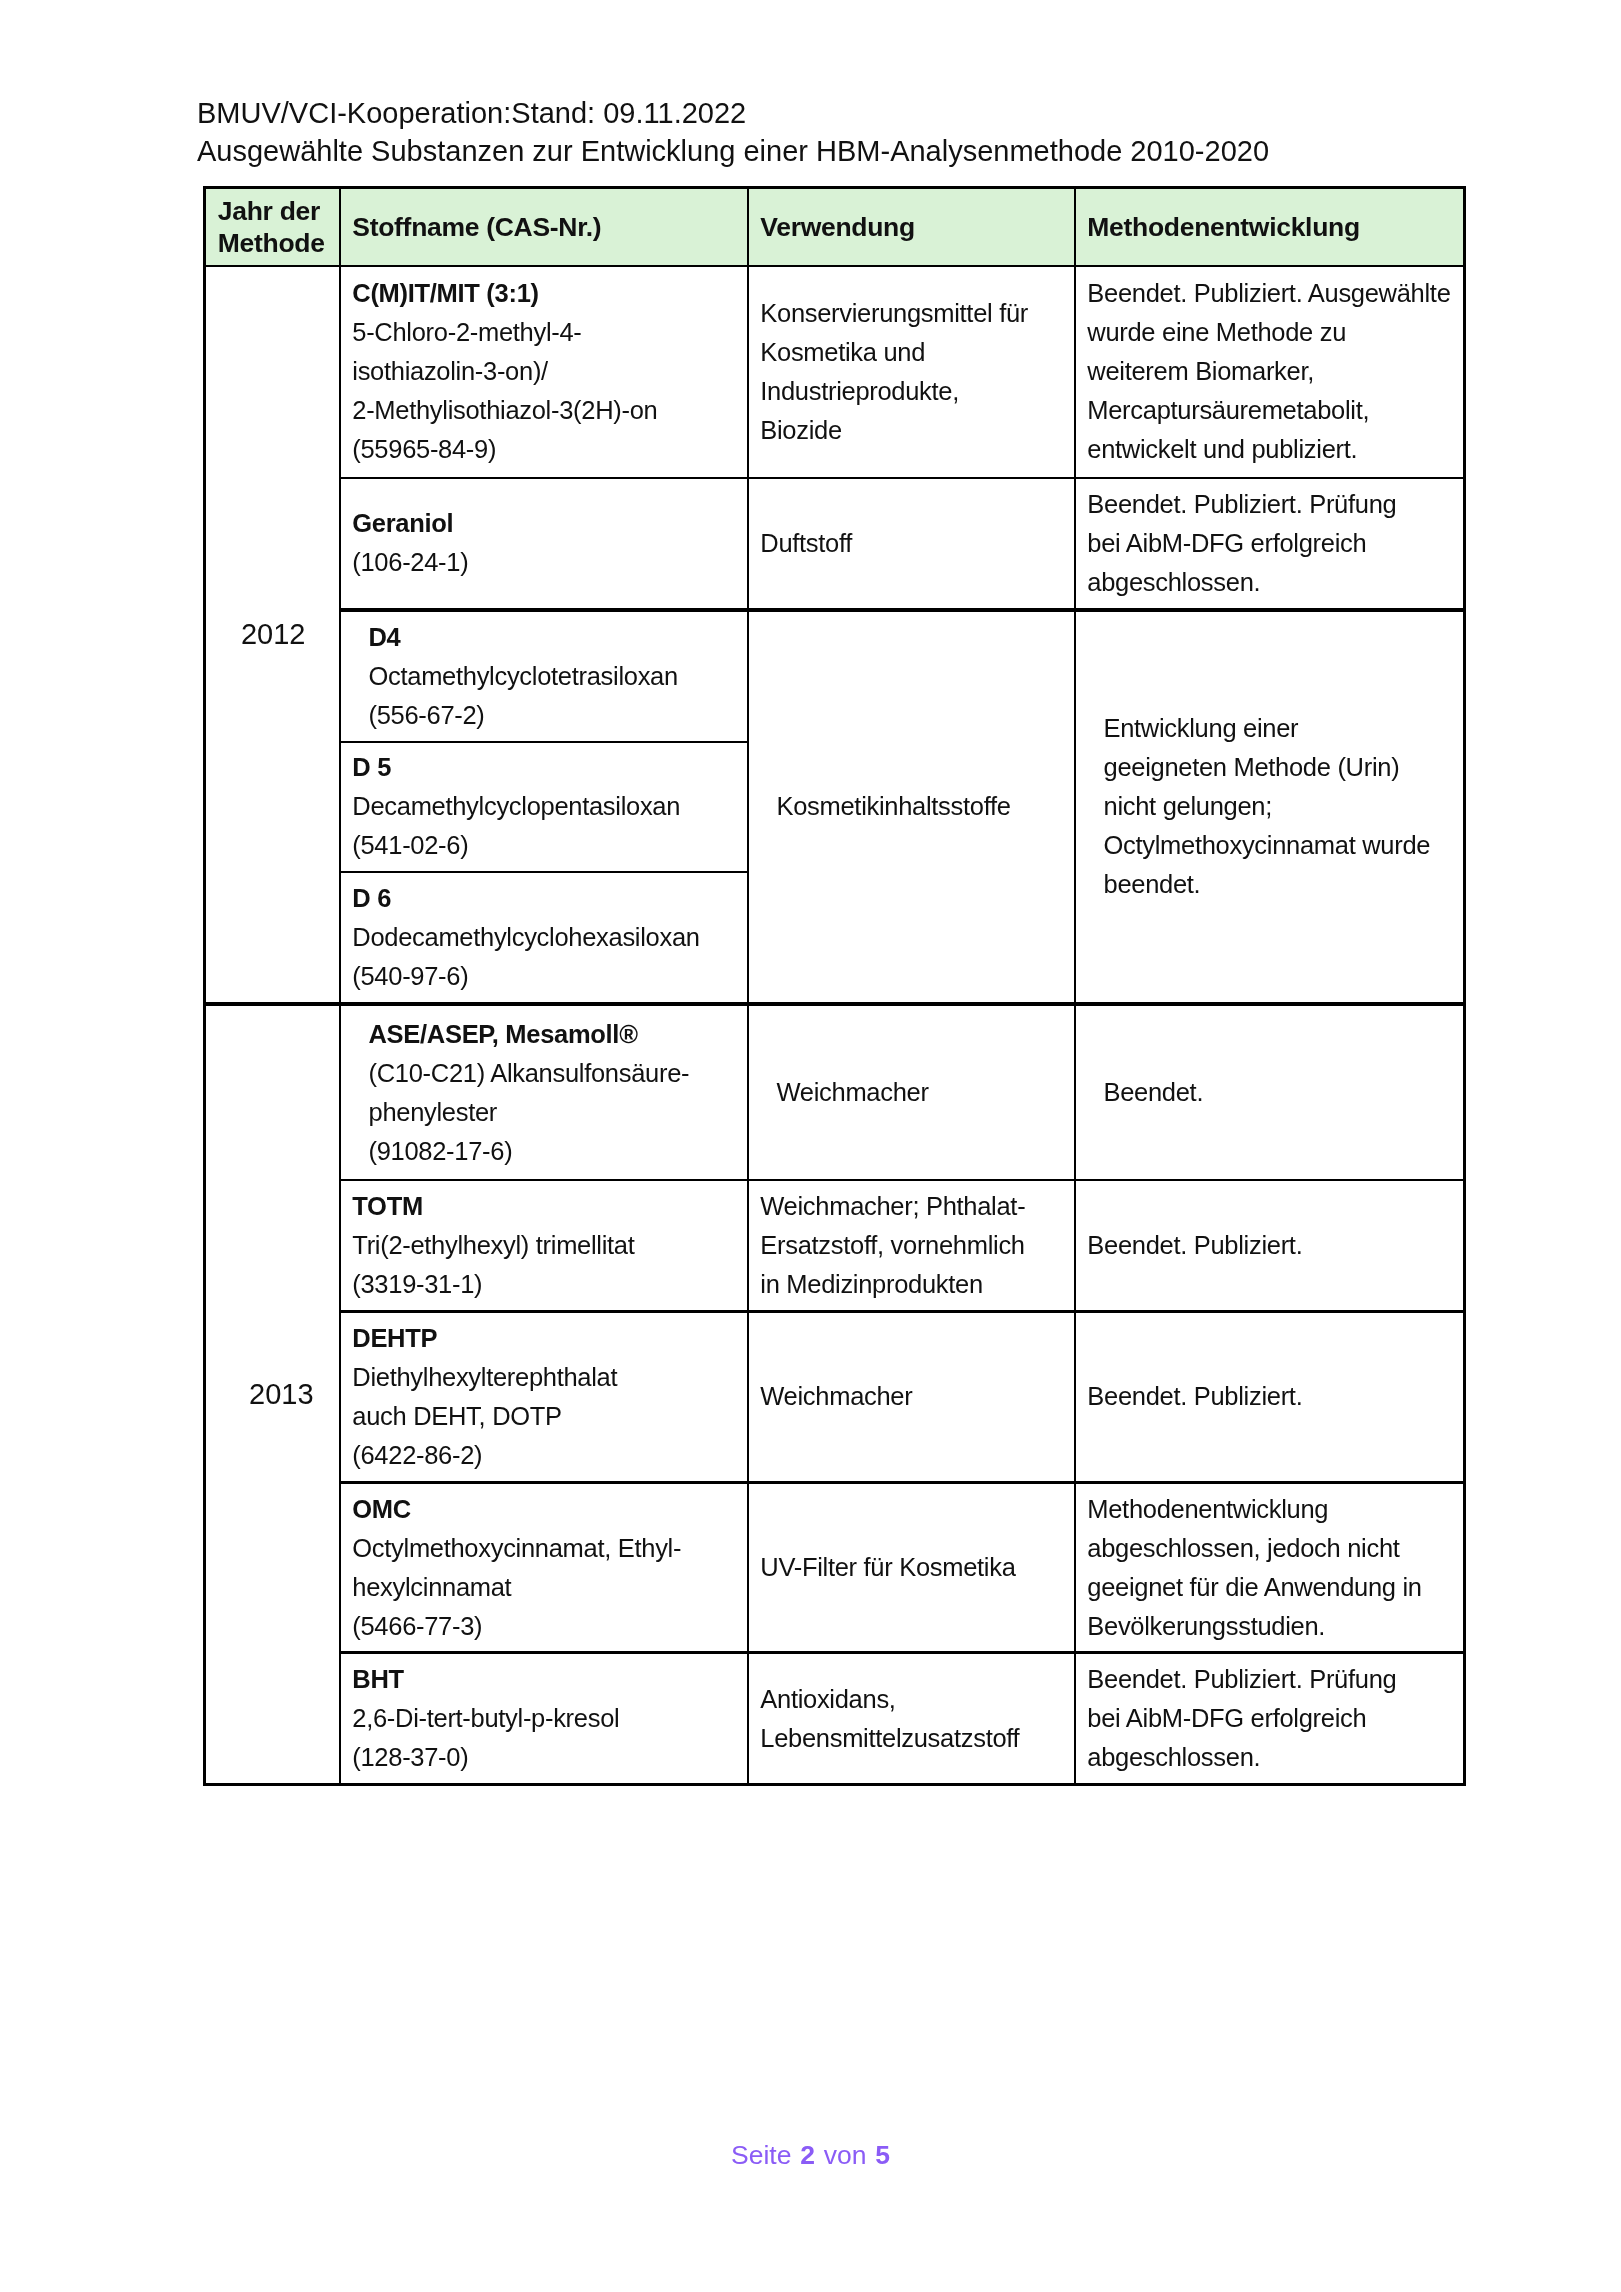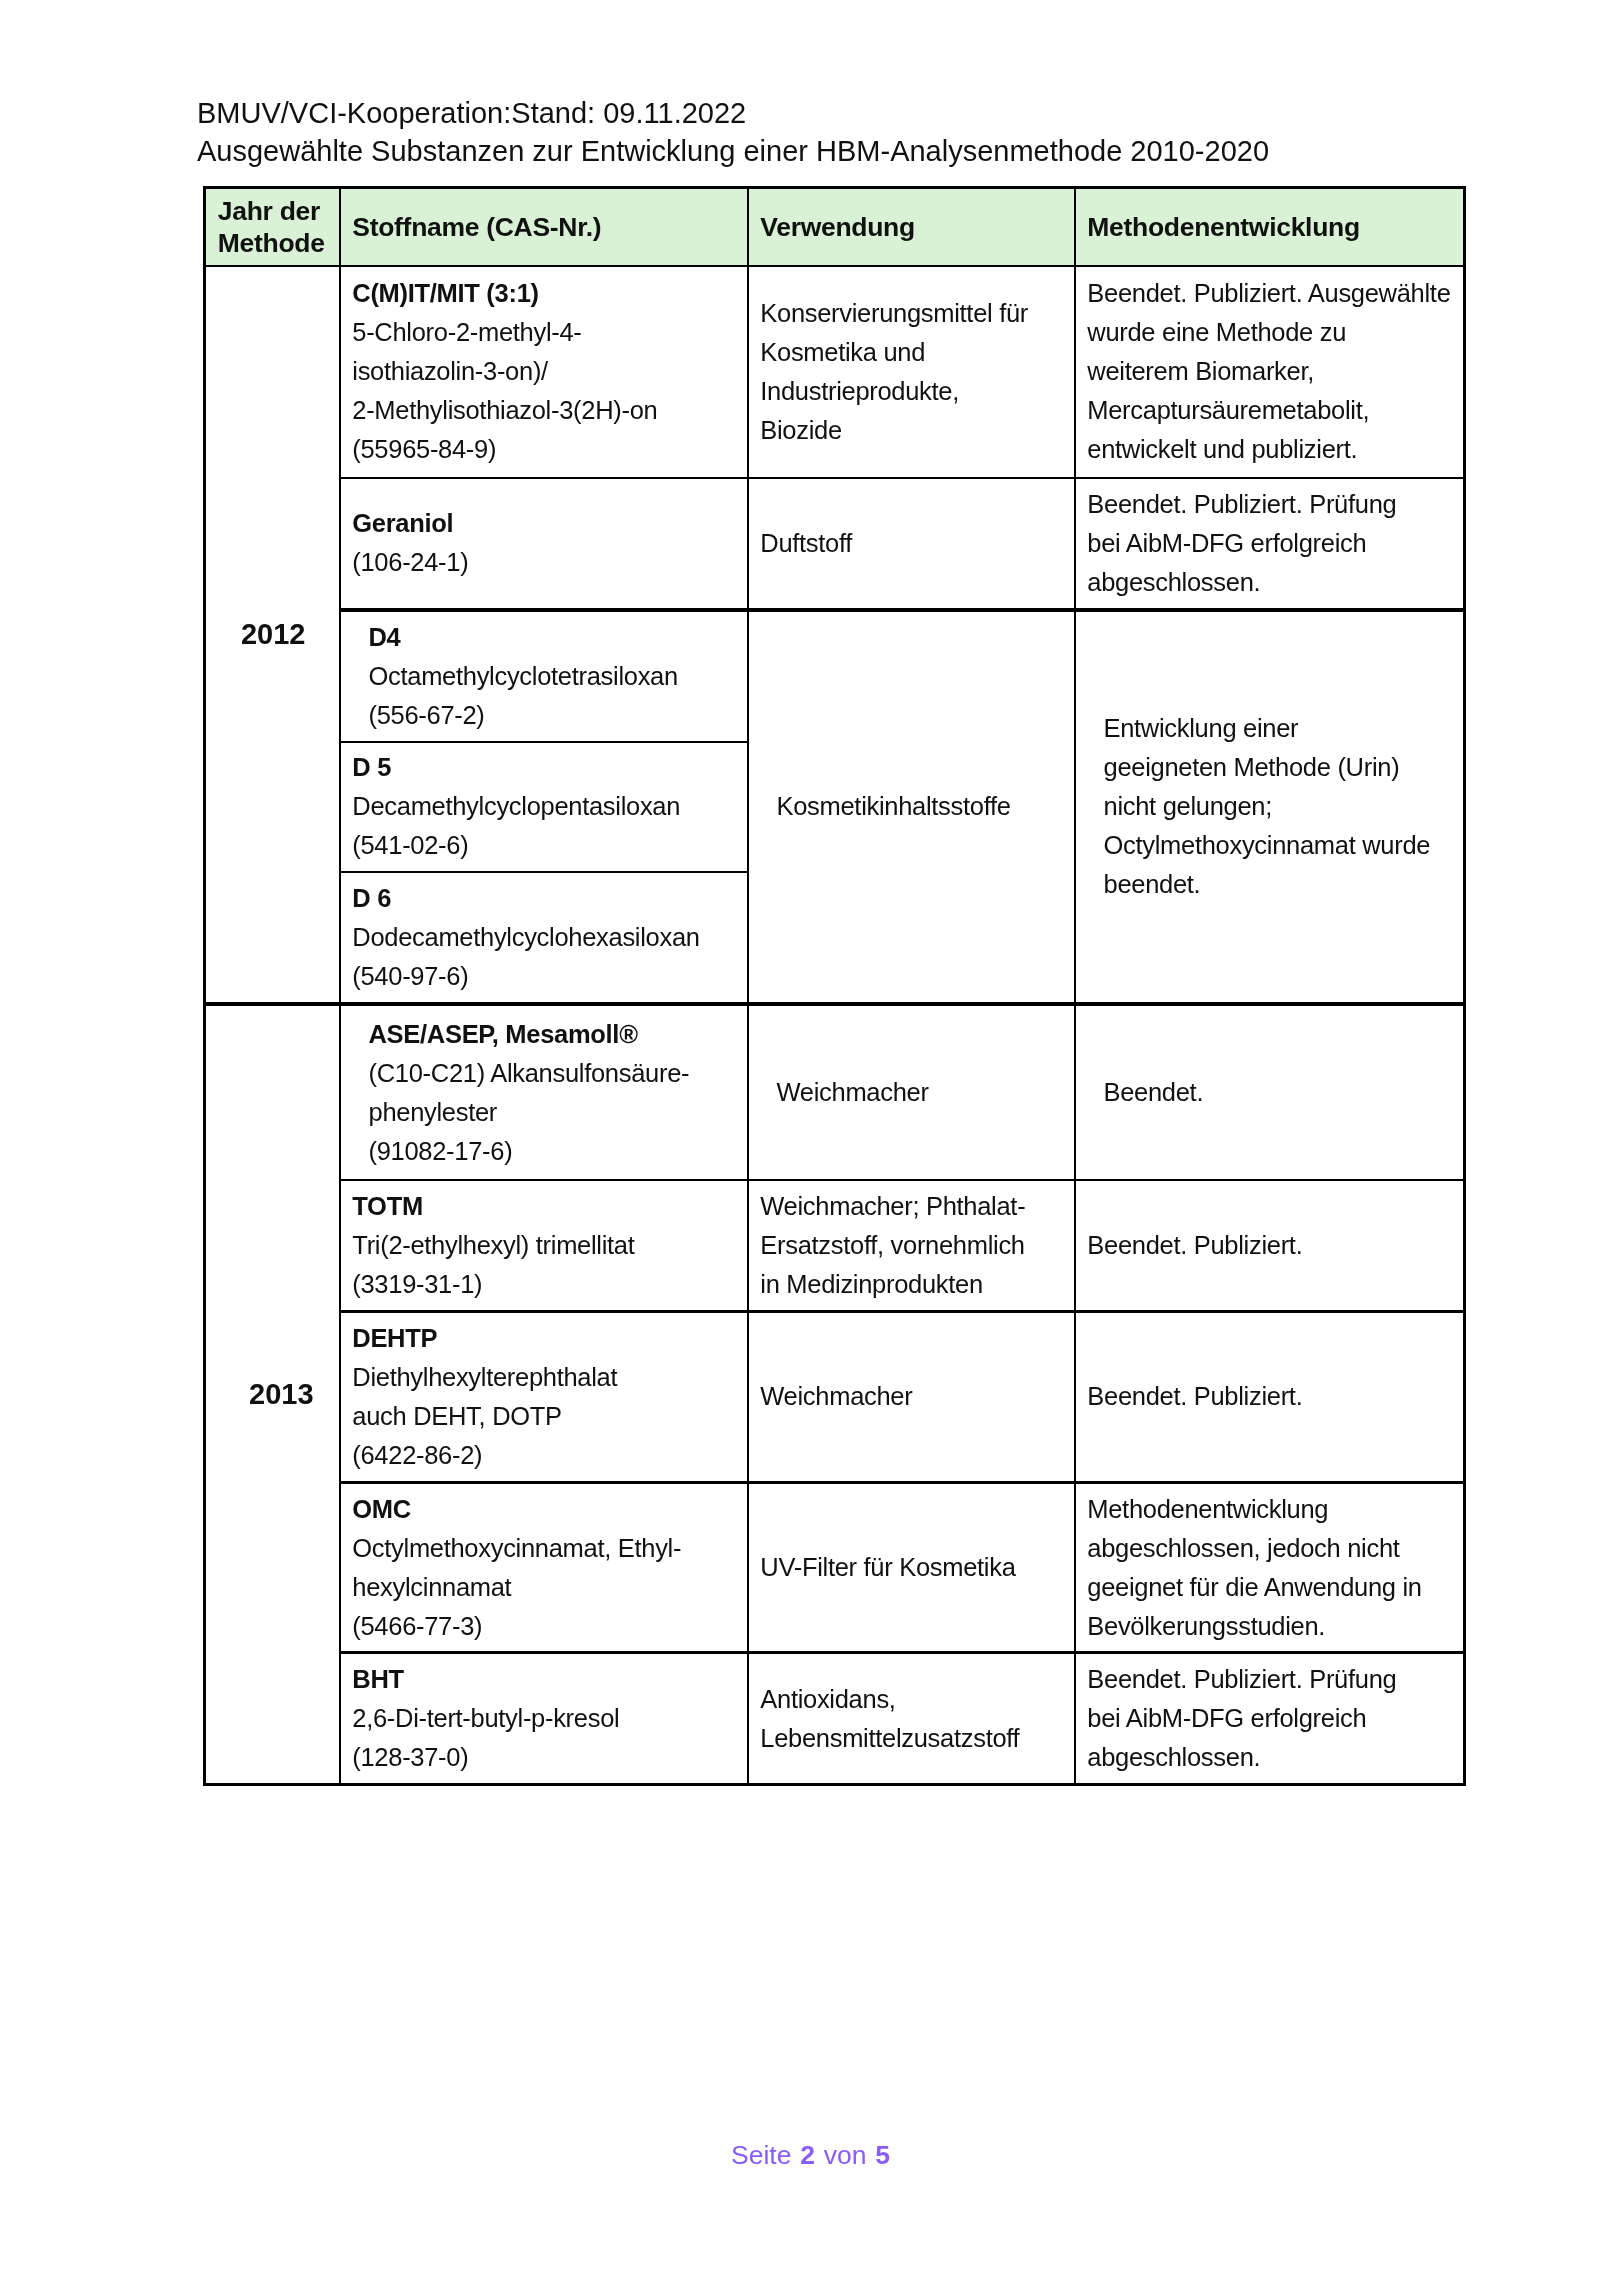--- a/index.html
+++ b/index.html
@@ -54,21 +54,21 @@
   tr.r-d6 { height: 124px; }
   tr.r-ase { height: 176px; }
   tr.r-totm { height: 111px; }
   tr.r-dehtp { height: 166px; }
   tr.r-omc { height: 165px; }
   tr.r-bht { height: 124px; }
   tr.sep-thick > td { border-top-width: 4.9px; padding-left: 28px; }
   tr.sep-med > td { border-top-width: 3.9px; margin-left: 44px; }
   td.year-cell {
     text-align: center;
-    font-weight: bold;
+    font-weight: normal;
     font-size: 29px;
     letter-spacing: 0;
   }
   .bold { font-weight: bold; }
   .doc-footer {
     position: absolute;
     left: 0; top: 2140px;
     width: 100%;
     display: flex;
     justify-content: center;

